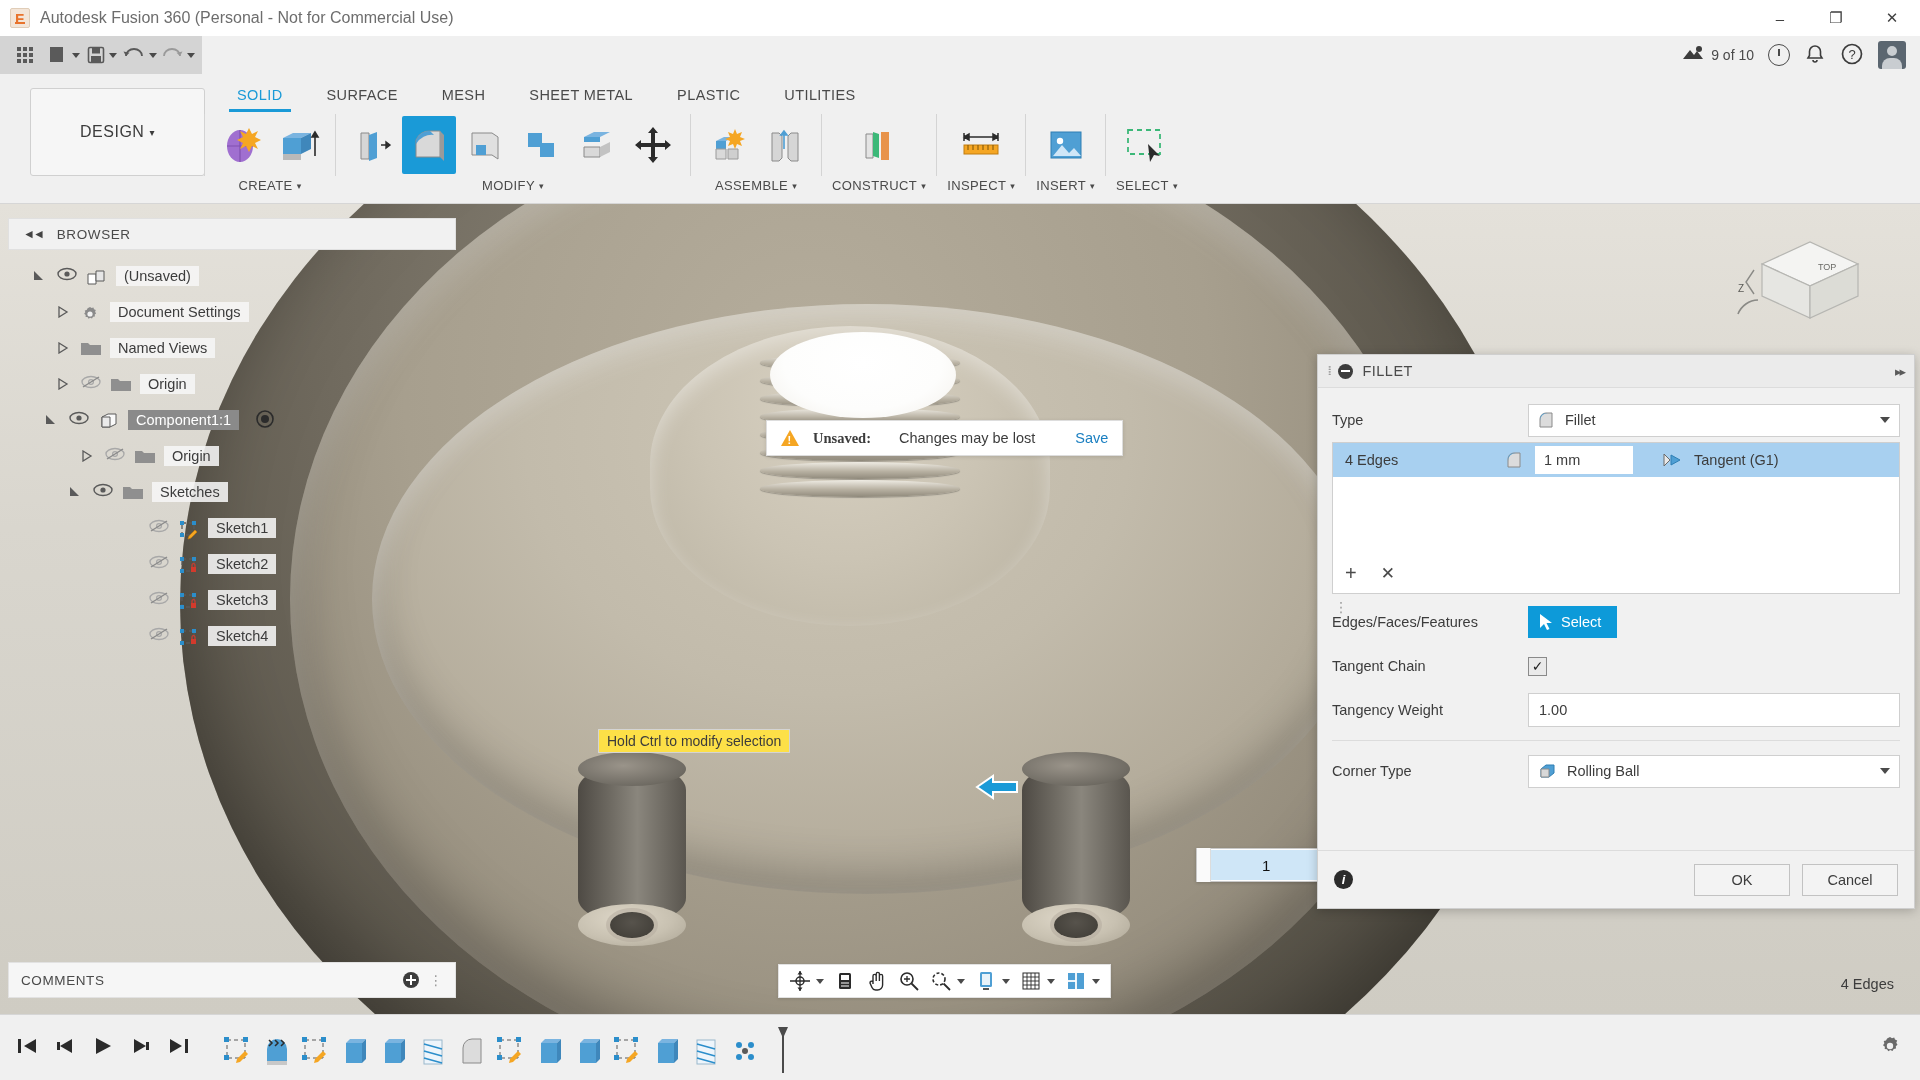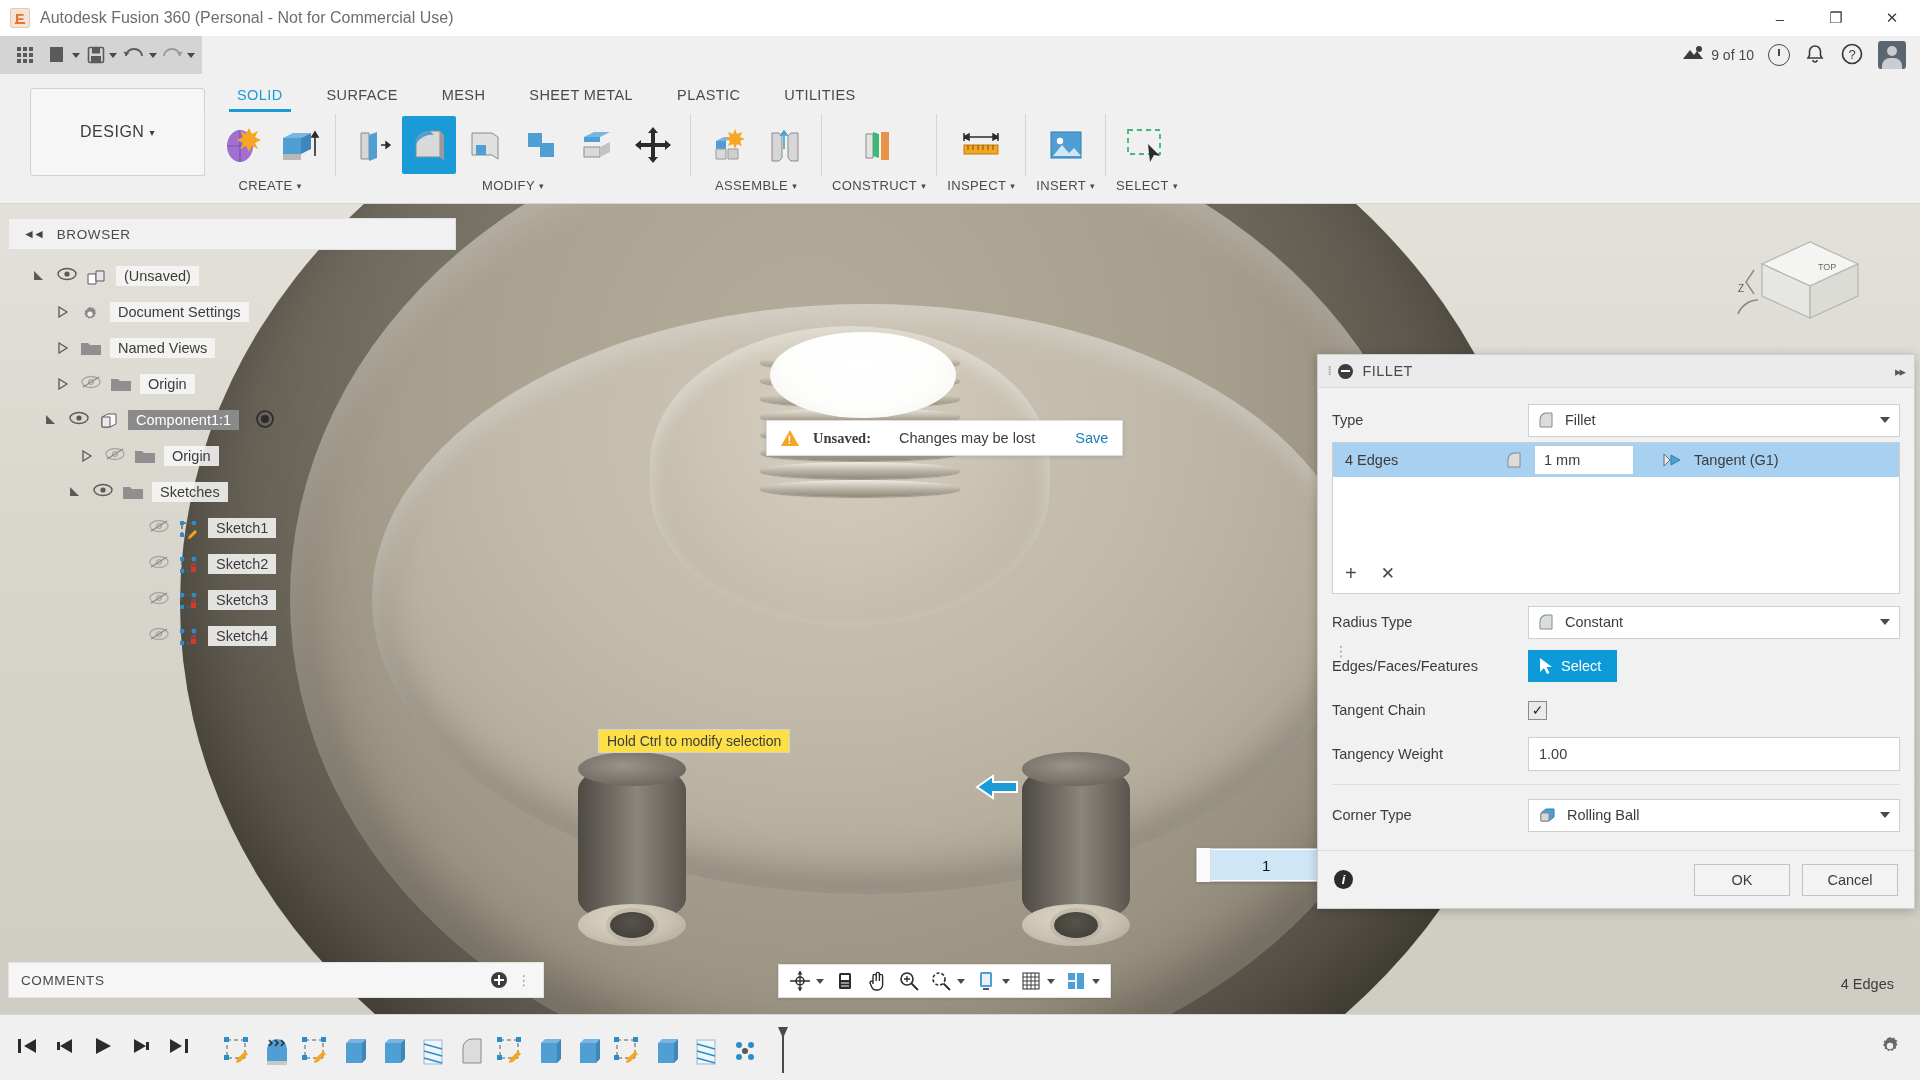--- a/index.html
+++ b/index.html
@@ -202,21 +202,21 @@
   
   .navbar {
     position:absolute; left:778px; bottom:16px; height:34px; background:#ffffff;
     border:1px solid #e2e2e2; display:flex; align-items:center; padding:0 6px; gap:2px;
     box-shadow:0 1px 3px rgba(0,0,0,.12);
   }
   .nav-btn { height:30px; padding:0 4px; display:flex; align-items:center; gap:2px; }
 
   
   .comments {
-    position:absolute; left:8px; bottom:16px; width:536px; height:36px;
+    position:absolute; left:8px; bottom:16px; width:448px; height:36px;
     background:#f6f6f6; border:1px solid #e2e2e2; display:flex; align-items:center;
     padding:0 12px; color:#4a4a4a; letter-spacing:.6px; font-size:13.5px;
   }
   .comments .add { margin-left:auto; display:flex; align-items:center; gap:10px;}
   .dot-plus { width:16px;height:16px;border-radius:50%;background:#3c3c3c;position:relative;}
   .dot-plus::before{content:"";position:absolute;left:7px;top:3px;width:2px;height:10px;background:#fff;}
   .dot-plus::after{content:"";position:absolute;left:3px;top:7px;width:10px;height:2px;background:#fff;}
 
   .edges-count { position:absolute; right:26px; bottom:22px; font-size:14.5px; color:#3c3c3c;}
 
@@ -935,31 +935,20 @@
               </svg>
             <span>Tangent (G1)</span>
           </span>
         </div>
         <div class="list-actions">
           <span>+</span>
           <span style="font-size:17px">✕</span>
         </div>
       </div>
 
-      <div class="row">
-        <div class="lbl">Radius Type</div>
-        <div class="sel-field">
-          <svg width="20" height="18" viewBox="0 0 20 18">
-              <path d="M3 16 V8 a6 6 0 0 1 6 -6 h6 v14z" fill="#dcdcdc" stroke="#8a8a8a"></path>
-              <path d="M9 2 a6 6 0 0 0 -6 6 v2 a8 8 0 0 1 8 -8z" fill="#4f9fd4"></path>
-            </svg>
-          <span>Constant</span>
-          <span class="dd"></span>
-        </div>
-      </div>
 
       <div class="row" style="position:relative">
         <span class="dots-v" style="left:2px; top:4px;">⋮</span>
         <div class="lbl">Edges/Faces/Features</div>
         <div class="select-btn">
           <svg width="16" height="18" viewBox="0 0 16 18">
               <path d="M2 1 L2 15 L6 11 L9 17 L11.5 16 L8.5 10 L14 10 Z" fill="#ffffff"></path>
             </svg>
           <span>Select</span>
         </div>

